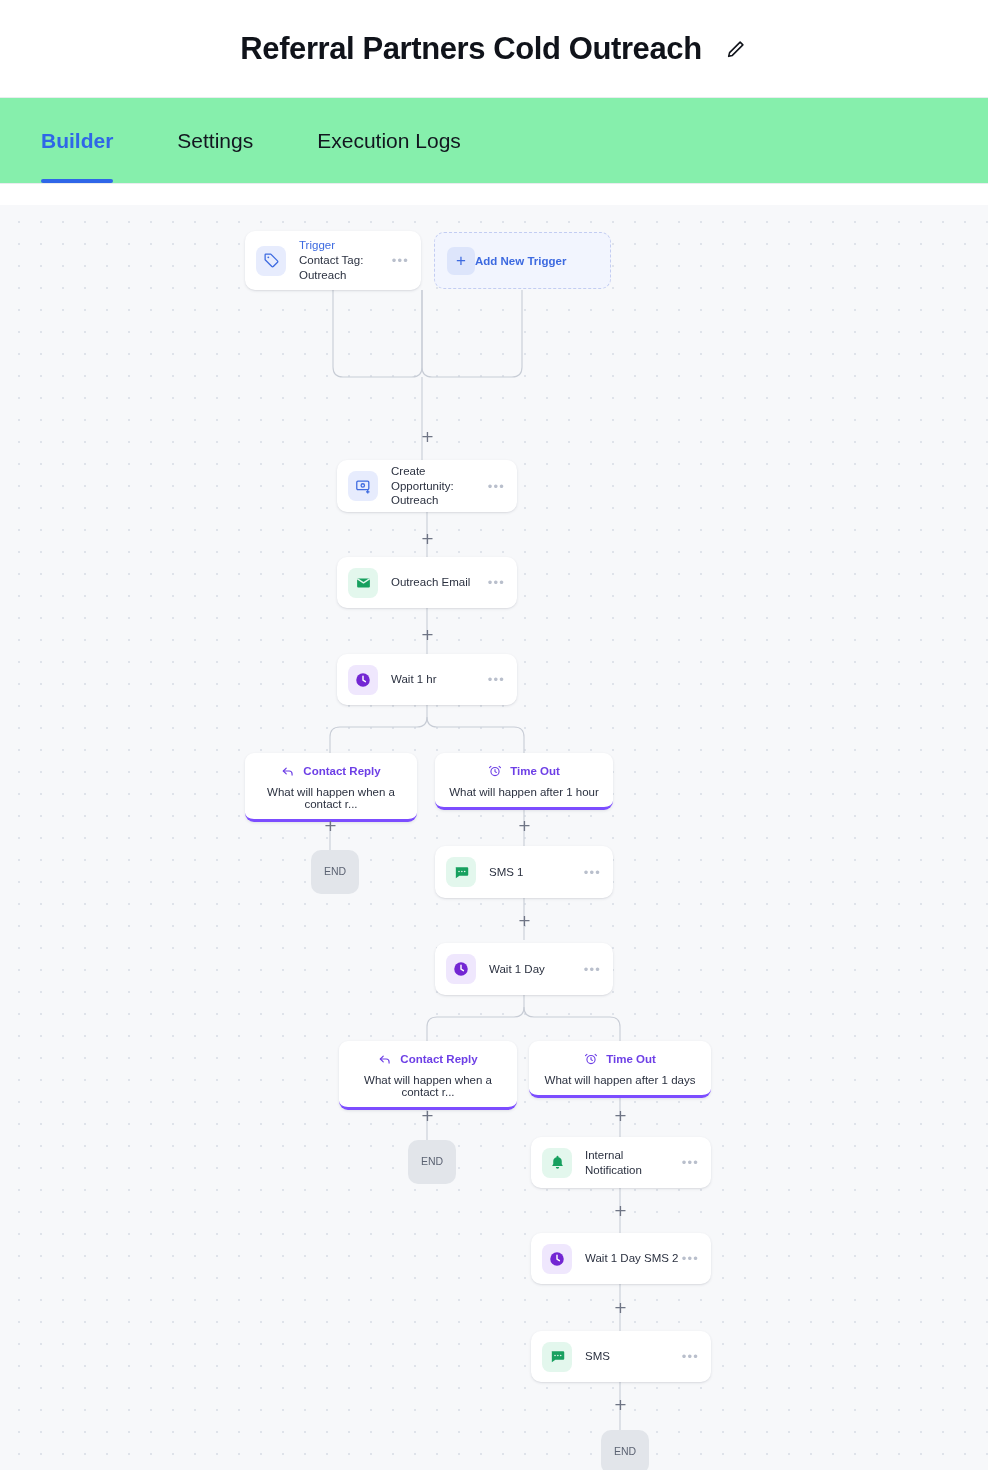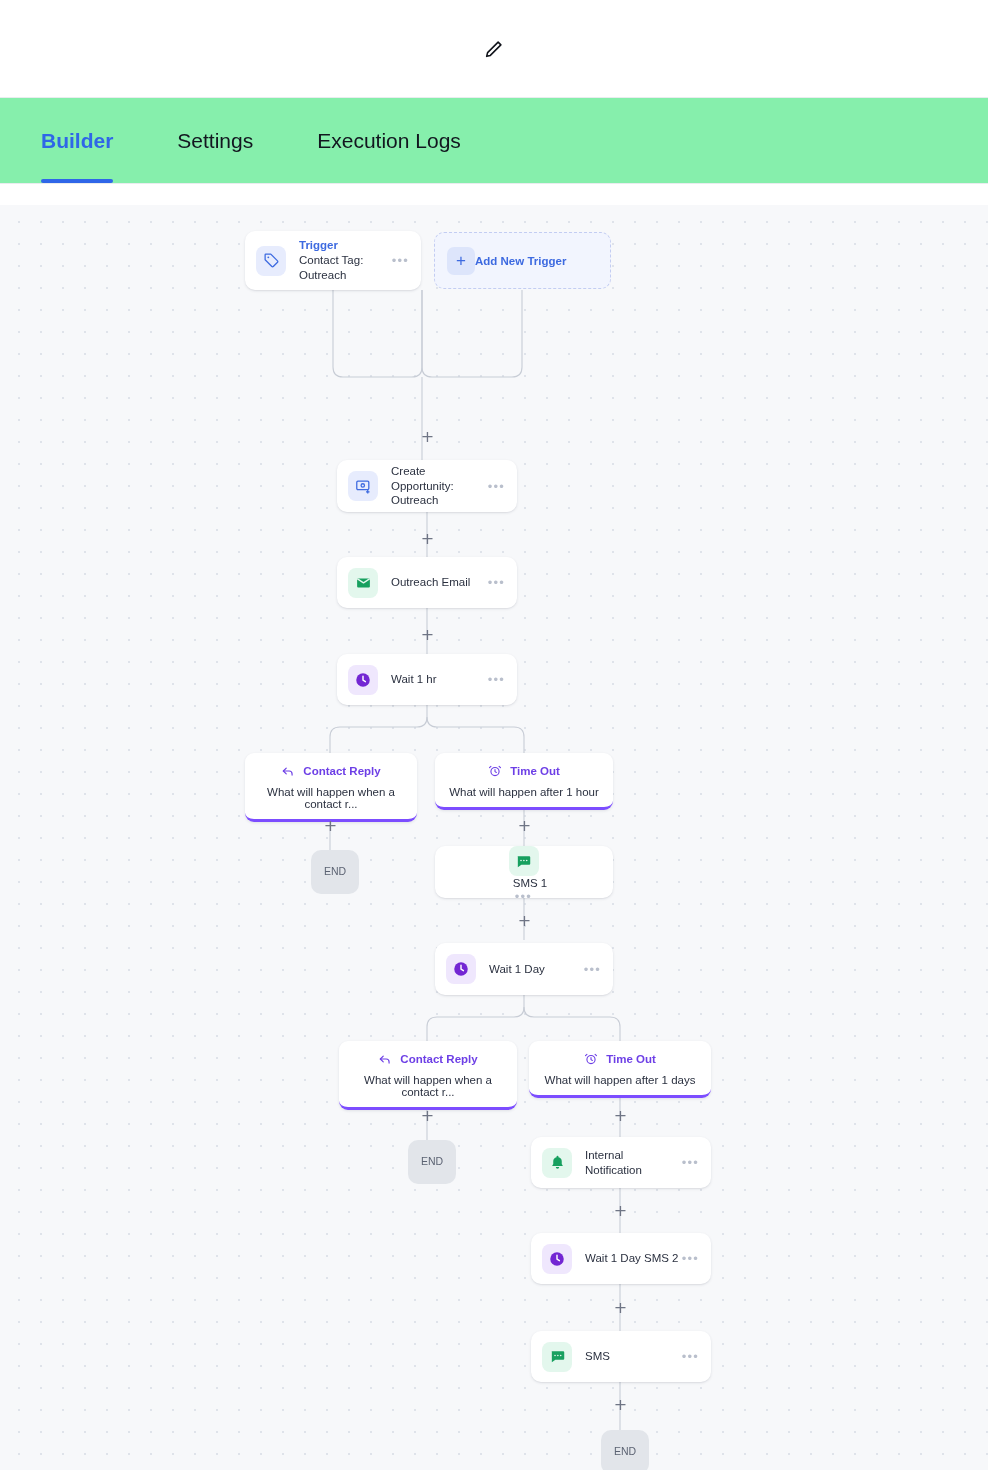--- a/index.html
+++ b/index.html
@@ -102,21 +102,21 @@
   .node-label {
     margin-left: 13px;
     font-size: 11.5px;
     color: #2b3140;
     line-height: 1.25;
     flex: 1;
   }
   .node-title {
     font-size: 11.5px;
     color: #3d6ae0;
-    font-weight: bold;
+    font-weight: normal;
     line-height: 1.3;
   }
   .node-sub {
     font-size: 11.5px;
     color: #2b3140;
     line-height: 1.3;
   }
   .dots {
     font-size: 13px;
     color: #b9bfcc;
@@ -196,20 +196,21 @@
     font-size: 10.5px;
     border-radius: 10px;
     padding: 16px 13px;
     line-height: 1.1;
   }
 </style>
 </head>
 <body>
 
 <div class="header">
+  <div class="page-title">Referral Partners Cold Outreach</div>
   <div class="edit-icon">
     <svg width="22" height="22" viewBox="0 0 24 24" fill="none" stroke="#10131a" stroke-width="1.7" stroke-linecap="round" stroke-linejoin="round">
       <path d="M16.5 4.5l3 3L8 19l-4 1 1-4z"></path>
     </svg>
   </div>
 </div>
 
 <div class="tabbar">
   <div class="tab active">Builder</div>
   <div class="tab">Settings</div>
@@ -337,21 +338,21 @@
       <span>Time Out</span>
     </div>
     <div class="branch-sub">What will happen after 1 hour</div>
   </div>
 
   <div class="plus-btn" style="left:323px; top:613px;">+</div>
   <div class="plus-btn" style="left:517px; top:613px;">+</div>
 
   <div class="end-pill" style="left:311px; top:645px;">END</div>
 
-  <div class="node" style="left:435px; top:641px; width:178px; height:52px;flex-direction:column;">
+  <div class="node" style="left:435px; top:641px; width:178px; height:52px;">
     <div class="ic green">
       <svg width="17" height="17" viewBox="0 0 24 24" fill="#17a05f">
         <path d="M4 4.5h16a1.5 1.5 0 0 1 1.5 1.5v9a1.5 1.5 0 0 1-1.5 1.5H9l-5 3.5V6A1.5 1.5 0 0 1 4 4.5z"></path>
         <circle cx="8.5" cy="10.6" r="1.15" fill="#e3f7ed"></circle>
         <circle cx="12.5" cy="10.6" r="1.15" fill="#e3f7ed"></circle>
         <circle cx="16.5" cy="10.6" r="1.15" fill="#e3f7ed"></circle>
       </svg>
     </div>
     <div class="node-label">SMS 1</div>
     <div class="dots">•••</div>

